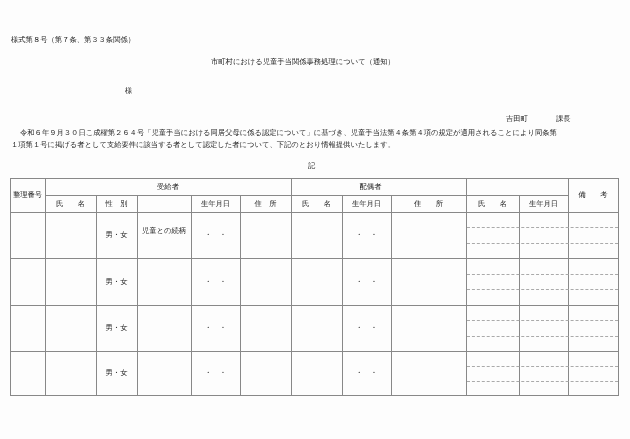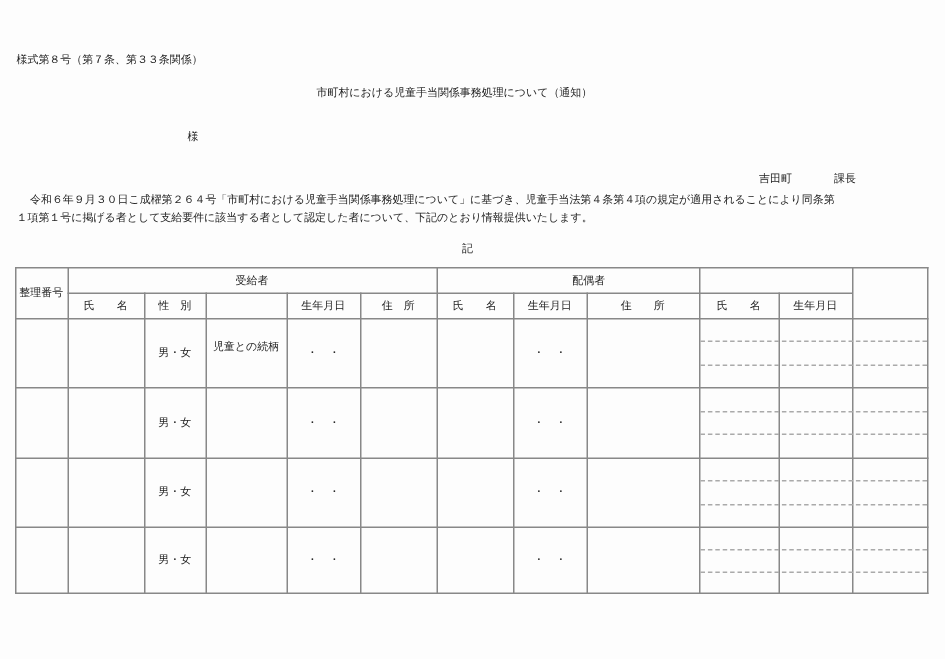--- a/index.html
+++ b/index.html
@@ -25,21 +25,21 @@
   .cell { position:absolute; display:flex; align-items:center; justify-content:center; font-size:7.3px; }
 </style>
 </head>
 <body>
 
 <div class="abs t" id="form-id">様式第８号（第７条、第３３条関係）</div>
 <div class="abs t" id="title">市町村における児童手当関係事務処理について（通知）</div>
 <div class="abs t" id="addressee">様</div>
 <div class="abs t" id="town">吉田町</div>
 <div class="abs t" id="chief">課長</div>
-<div class="abs t" id="body1">令和６年９月３０日こ成櫂第２６４号「市町村における児童手当関係事務処理について」に基づき、児童手当法第４条第４項の規定が適用されることにより同条第</div>
+<div class="abs t" id="body1">令和６年９月３０日こ成櫂第２６４号「児童手当における同居父母に係る認定について」に基づき、児童手当法第４条第４項の規定が適用されることにより同条第</div>
 <div class="abs t" id="body2">１項第１号に掲げる者として支給要件に該当する者として認定した者について、下記のとおり情報提供いたします。</div>
 <div class="abs t" id="ki">記</div>
 
 <div class="tbl">
 
   <div class="hl" style="left:0;top:0;width:609px;"></div>
   <div class="hl" style="left:0;top:217px;width:609px;"></div>
   <div class="vl" style="left:0;top:0;height:218px;"></div>
   <div class="vl" style="left:608px;top:0;height:218px;"></div>
 
@@ -67,21 +67,22 @@
   <div class="dl" style="left:457px;top:65px;width:151px;"></div>
   <div class="dl" style="left:457px;top:96px;width:151px;"></div>
   <div class="dl" style="left:457px;top:111px;width:151px;"></div>
   <div class="dl" style="left:457px;top:142px;width:151px;"></div>
   <div class="dl" style="left:457px;top:158px;width:151px;"></div>
   <div class="dl" style="left:457px;top:188px;width:151px;"></div>
   <div class="dl" style="left:457px;top:203px;width:151px;"></div>
 
   <div class="cell" style="left:0;top:0;width:35px;height:34px;">整理番号</div>
   <div class="cell" style="left:35px;top:0;width:246px;height:17px;">受給者</div>
-  <div class="cell" style="left:295px;top:0;width:175px;height:17px;text-align:right;">配偶者</div>
+  <div class="cell" style="left:273px;top:0;width:175px;height:17px;text-align:right;">配偶者</div>
+  <div class="cell" style="left:558px;top:0;width:50px;height:34px;">備　　考</div>
 
   <div class="cell" style="left:35px;top:17px;width:51px;height:17px;">氏　　名</div>
   <div class="cell" style="left:86px;top:17px;width:41px;height:17px;">性　別</div>
   <div class="cell" style="left:127px;top:17px;width:54px;height:17px;margin-top:27px;">児童との続柄</div>
   <div class="cell" style="left:181px;top:17px;width:49px;height:17px;">生年月日</div>
   <div class="cell" style="left:230px;top:17px;width:51px;height:17px;">住　所</div>
 
   <div class="cell" style="left:281px;top:17px;width:51px;height:17px;">氏　　名</div>
   <div class="cell" style="left:332px;top:17px;width:49px;height:17px;">生年月日</div>
   <div class="cell" style="left:381px;top:17px;width:75px;height:17px;">住　　所</div>

